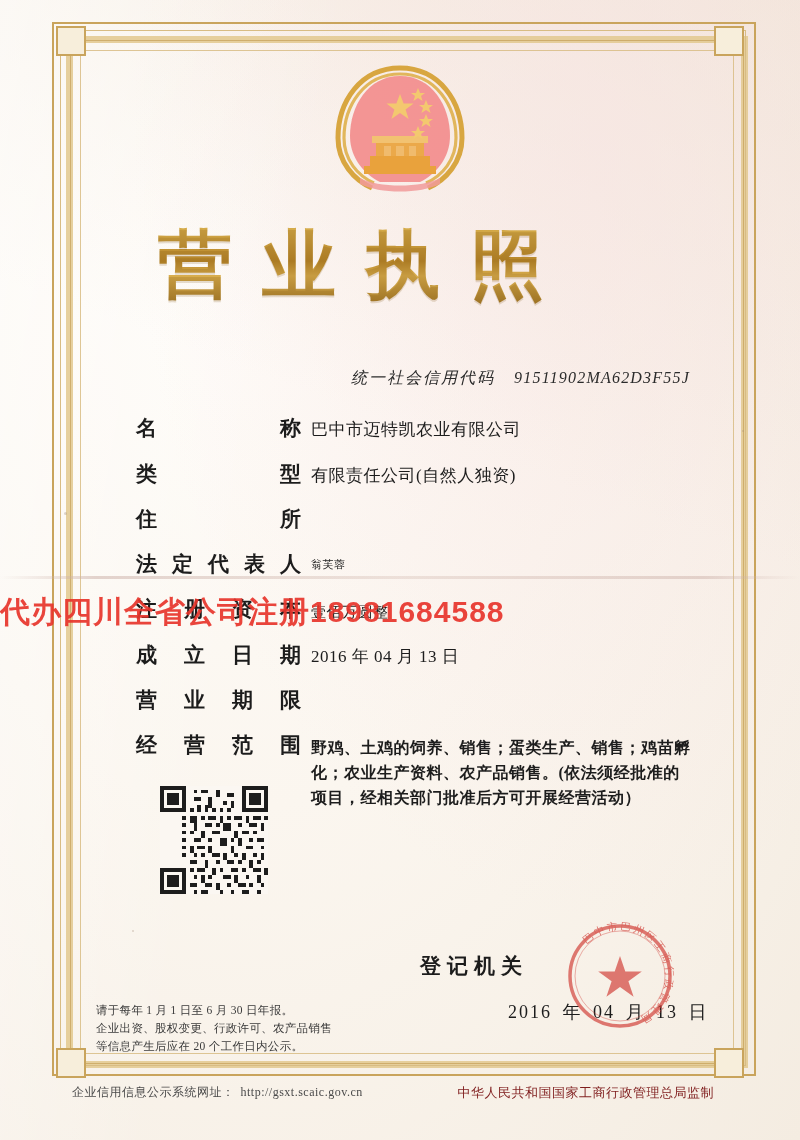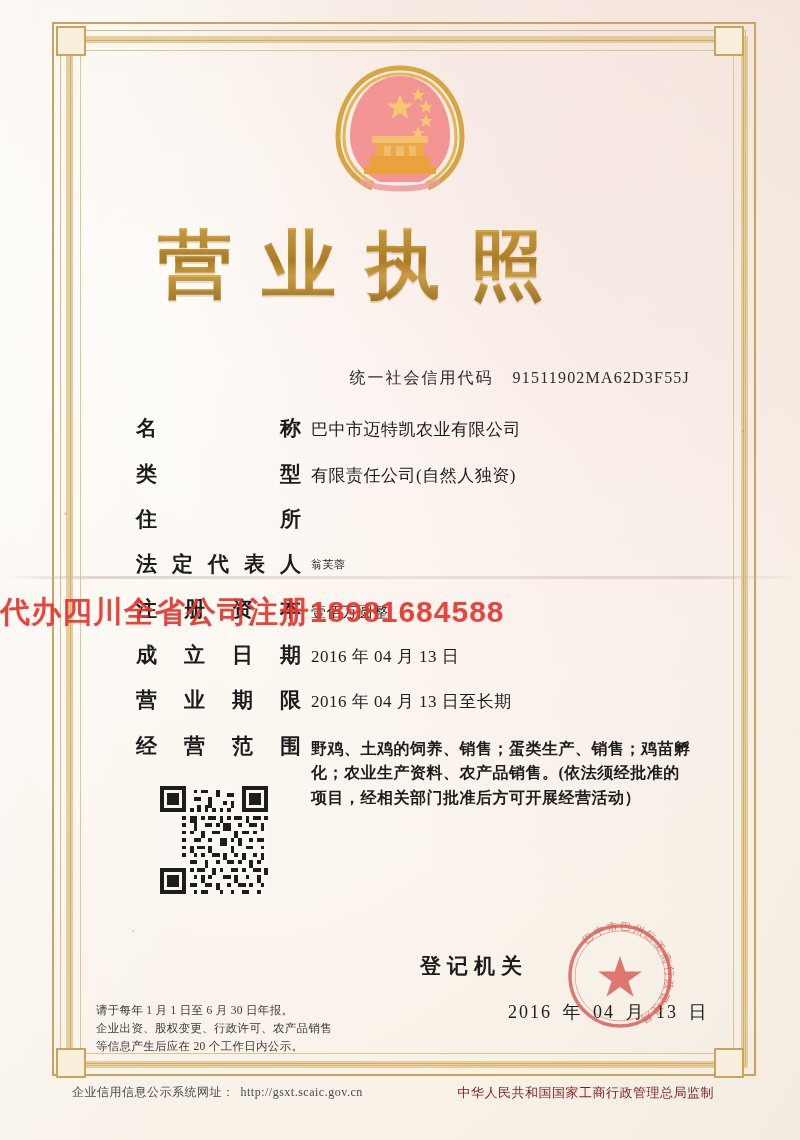--- a/index.html
+++ b/index.html
@@ -78,20 +78,21 @@
     background-clip:text;
     -webkit-text-fill-color:transparent;
     text-shadow:0 2px 0 rgba(120,80,10,0.18);
   }
 
   
   .code-line{
     position:absolute;top:368px;right:110px;
     font-size:16px;color:#2b2b2b;
     letter-spacing:1px;
+    font-style:italic;
   }
   .code-line .label{letter-spacing:2px;}
   .code-line .value{
     font-family:"Liberation Serif", serif;
     margin-left:14px;letter-spacing:1.2px;
   }
 
   
   .fields{position:absolute;left:136px;top:414px;width:560px;}
   .row{display:flex;align-items:flex-start;margin-bottom:17px;}
@@ -280,21 +281,20 @@
     <div class="v">2016 年 04 月 13 日</div>
   </div>
 
   <div class="row">
     <div class="k">
         <span>营</span>
         <span>业</span>
         <span>期</span>
         <span>限</span>
       </div>
-    <div class="v">2016 年 04 月 13 日至长期</div>
   </div>
 
   <div class="row small">
     <div class="k">
         <span>经</span>
         <span>营</span>
         <span>范</span>
         <span>围</span>
       </div>
     <div class="v">野鸡、土鸡的饲养、销售；蛋类生产、销售；鸡苗孵化；农业生产资料、农产品销售。(依法须经批准的项目，经相关部门批准后方可开展经营活动）</div>

